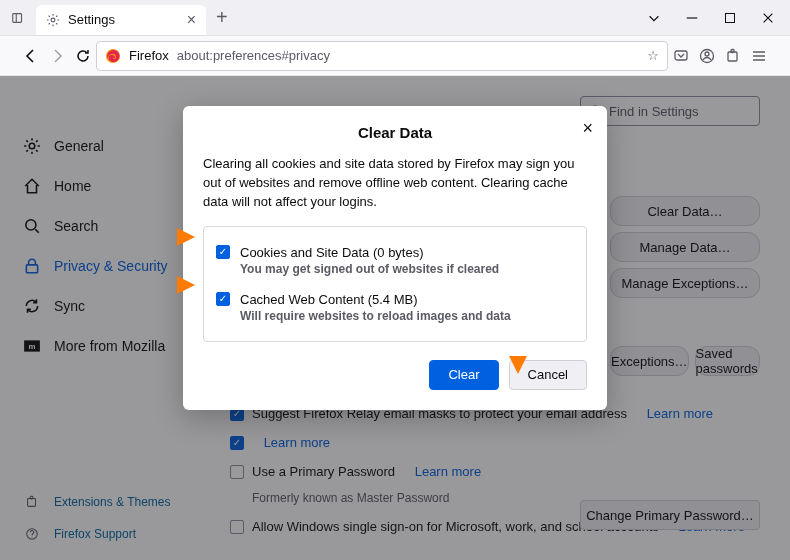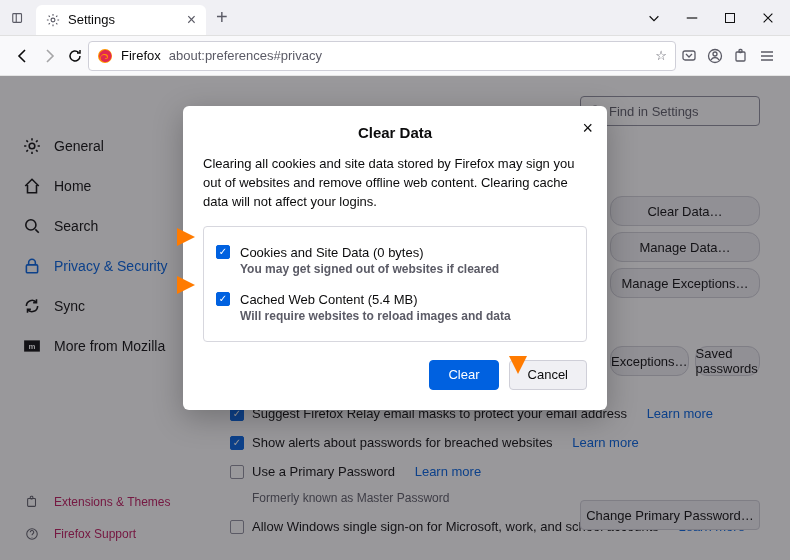--- a/index.html
+++ b/index.html
@@ -8,34 +8,34 @@
 
 .titlebar { height: 36px; background: #f0f0f4; display: flex; align-items: center; border-bottom: 1px solid #e0e0e0; }
 .left-icons { display: flex; gap: 8px; padding: 0 8px; }
 .tab { background: #fff; border-radius: 6px 6px 0 0; height: 30px; margin-top: 4px; display: flex; align-items: center; padding: 0 10px; width: 170px; gap: 8px; }
 .tab-close { margin-left: auto; font-size: 16px; color: #5b5b66; cursor: pointer; }
 .newtab { padding: 0 10px; font-size: 20px; color: #5b5b66; }
 .win-controls { margin-left: auto; display: flex; gap: 18px; padding: 0 12px; }
 .win-btn { width: 20px; height: 18px; display: flex; align-items: center; justify-content: center; color: #0c0c0d; }
 
 
-.navbar { height: 40px; background: #f9f9fb; display: flex; align-items: center; padding: 0 10px; border-bottom: 1px solid #e5e5e5; }
+.navbar { height: 40px; background: #f9f9fb; display: flex; align-items: center; padding: 0 18px; border-bottom: 1px solid #e5e5e5; }
 .nav-btn { width: 26px; height: 26px; display: flex; align-items: center; justify-content: center; color: #5b5b66; }
 .urlbar { flex: 1; height: 30px; background: #fff; border: 1px solid #cfcfd8; border-radius: 4px; display: flex; align-items: center; padding: 0 8px; gap: 8px; }
 .url-text { color: #5b5b66; font-size: 13px; }
 .url-star { margin-left: auto; color: #5b5b66; }
 
 
 .content { display: flex; height: calc(560px - 76px); background: #fff; }
 .sidebar { width: 200px; padding: 50px 0 10px 2px; display: flex; flex-direction: column; }
 .side-item { display: flex; align-items: center; gap: 12px; padding: 10px 20px; color: #0c0c0d; font-size: 14px; }
 .side-item.active { color: #0061e0; }
 .side-item .icon-slot { width: 20px; height: 20px; display: flex; align-items: center; justify-content: center; }
 .sidebar-bottom { margin-top: auto; }
-.sidebar-bottom .side-item { font-size: 12px; color: #be185d; padding: 6px 20px; }
+.sidebar-bottom .side-item { font-size: 12px; color: #0369a1; padding: 6px 20px; }
 
 .main { flex: 1; padding: 20px 30px 0 30px; overflow: hidden; position: relative; }
 .find-box { position: absolute; right: 30px; top: 20px; height: 30px; width: 180px; border: 1px solid #8f8f9d; border-radius: 4px; display: flex; align-items: center; padding: 0 8px; gap: 6px; color: #5b5b66; font-size: 13px; }
 .section-title { font-size: 17px; font-weight: 600; color: #0c0c0d; margin-top: 80px; margin-bottom: 14px; }
 .btn-col { position: absolute; right: 30px; top: 120px; width: 150px; display: flex; flex-direction: column; gap: 6px; }
 .page-btn { height: 30px; background: #f0f0f4; border: 1px solid #cfcfd8; border-radius: 12px; font-size: 13px; display: flex; align-items: center; justify-content: center; }
 .btn-col2 { position: absolute; right: 30px; top: 270px; width: 150px; display: flex; flex-direction: row; gap: 6px; }
 .row { display: flex; align-items: center; gap: 8px; margin-top: 6px; font-size: 13px; }
 .chk { width: 14px; height: 14px; border: 1px solid #8f8f9d; border-radius: 2px; background: #fff; display: inline-flex; align-items: center; justify-content: center; }
 .chk.checked { background: #0061e0; border-color: #0061e0; color: #fff; font-size: 10px; }
@@ -264,21 +264,20 @@
     </div>
 
     <div class="lower-section">
       <div class="row">
         <span class="chk checked">✓</span>
         <span>Suggest Firefox Relay email masks to protect your email address</span>
         &nbsp;<span class="link">Learn more</span>
       </div>
       <div class="row" style="margin-top:14px">
         <span class="chk checked">✓</span>
-        <span>Show alerts about passwords for breached websites</span>
         &nbsp;<span class="link">Learn more</span>
       </div>
       <div class="row" style="margin-top:14px">
         <span class="chk"></span>
         <span>Use a Primary Password</span>
         &nbsp;<span class="link">Learn more</span>
       </div>
       <div class="sub" style="margin-left:22px">Formerly known as Master Password</div>
       <div class="row" style="margin-top:14px">
         <span class="chk"></span>

